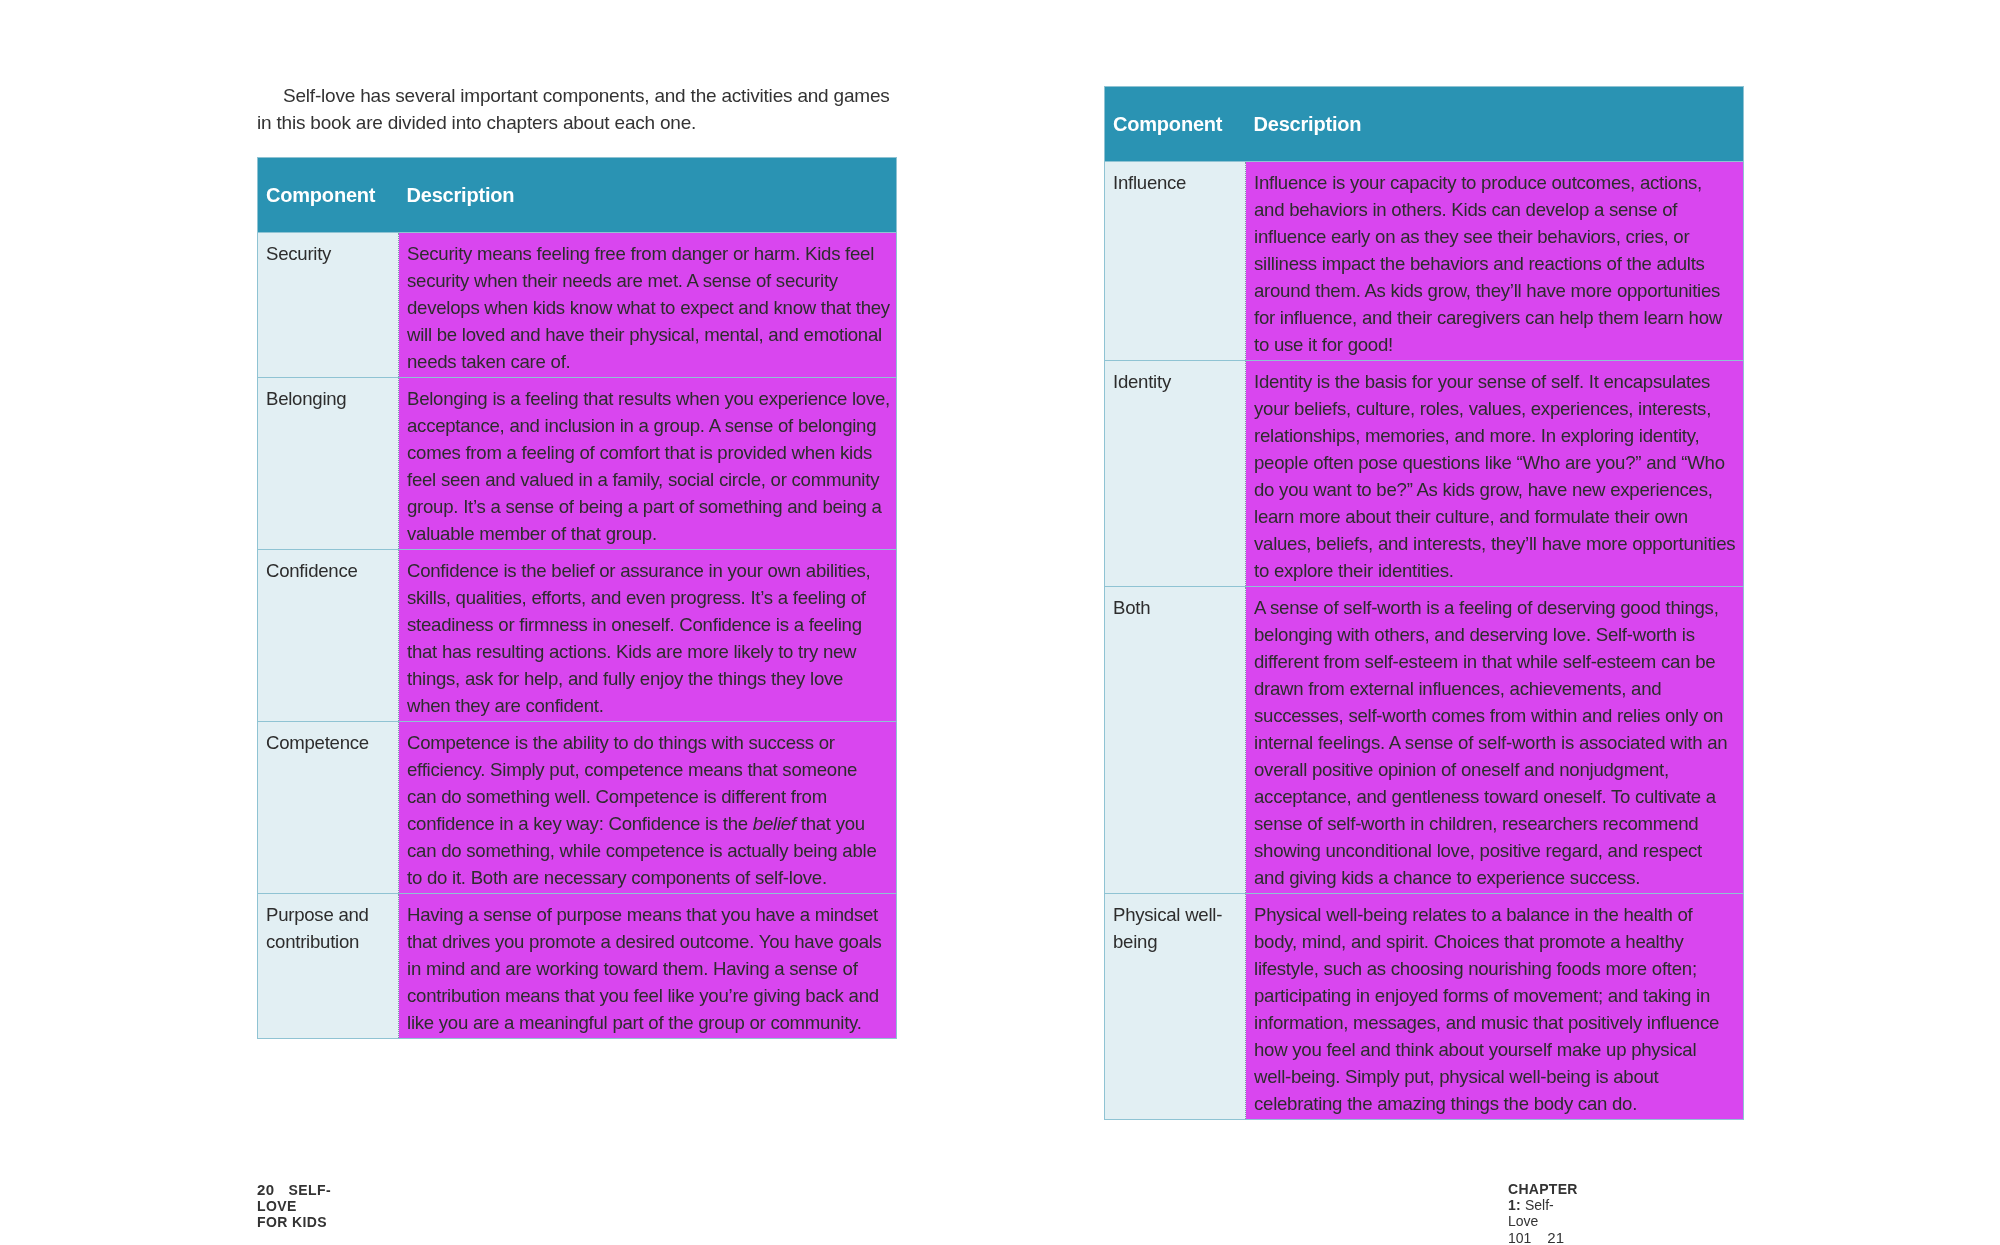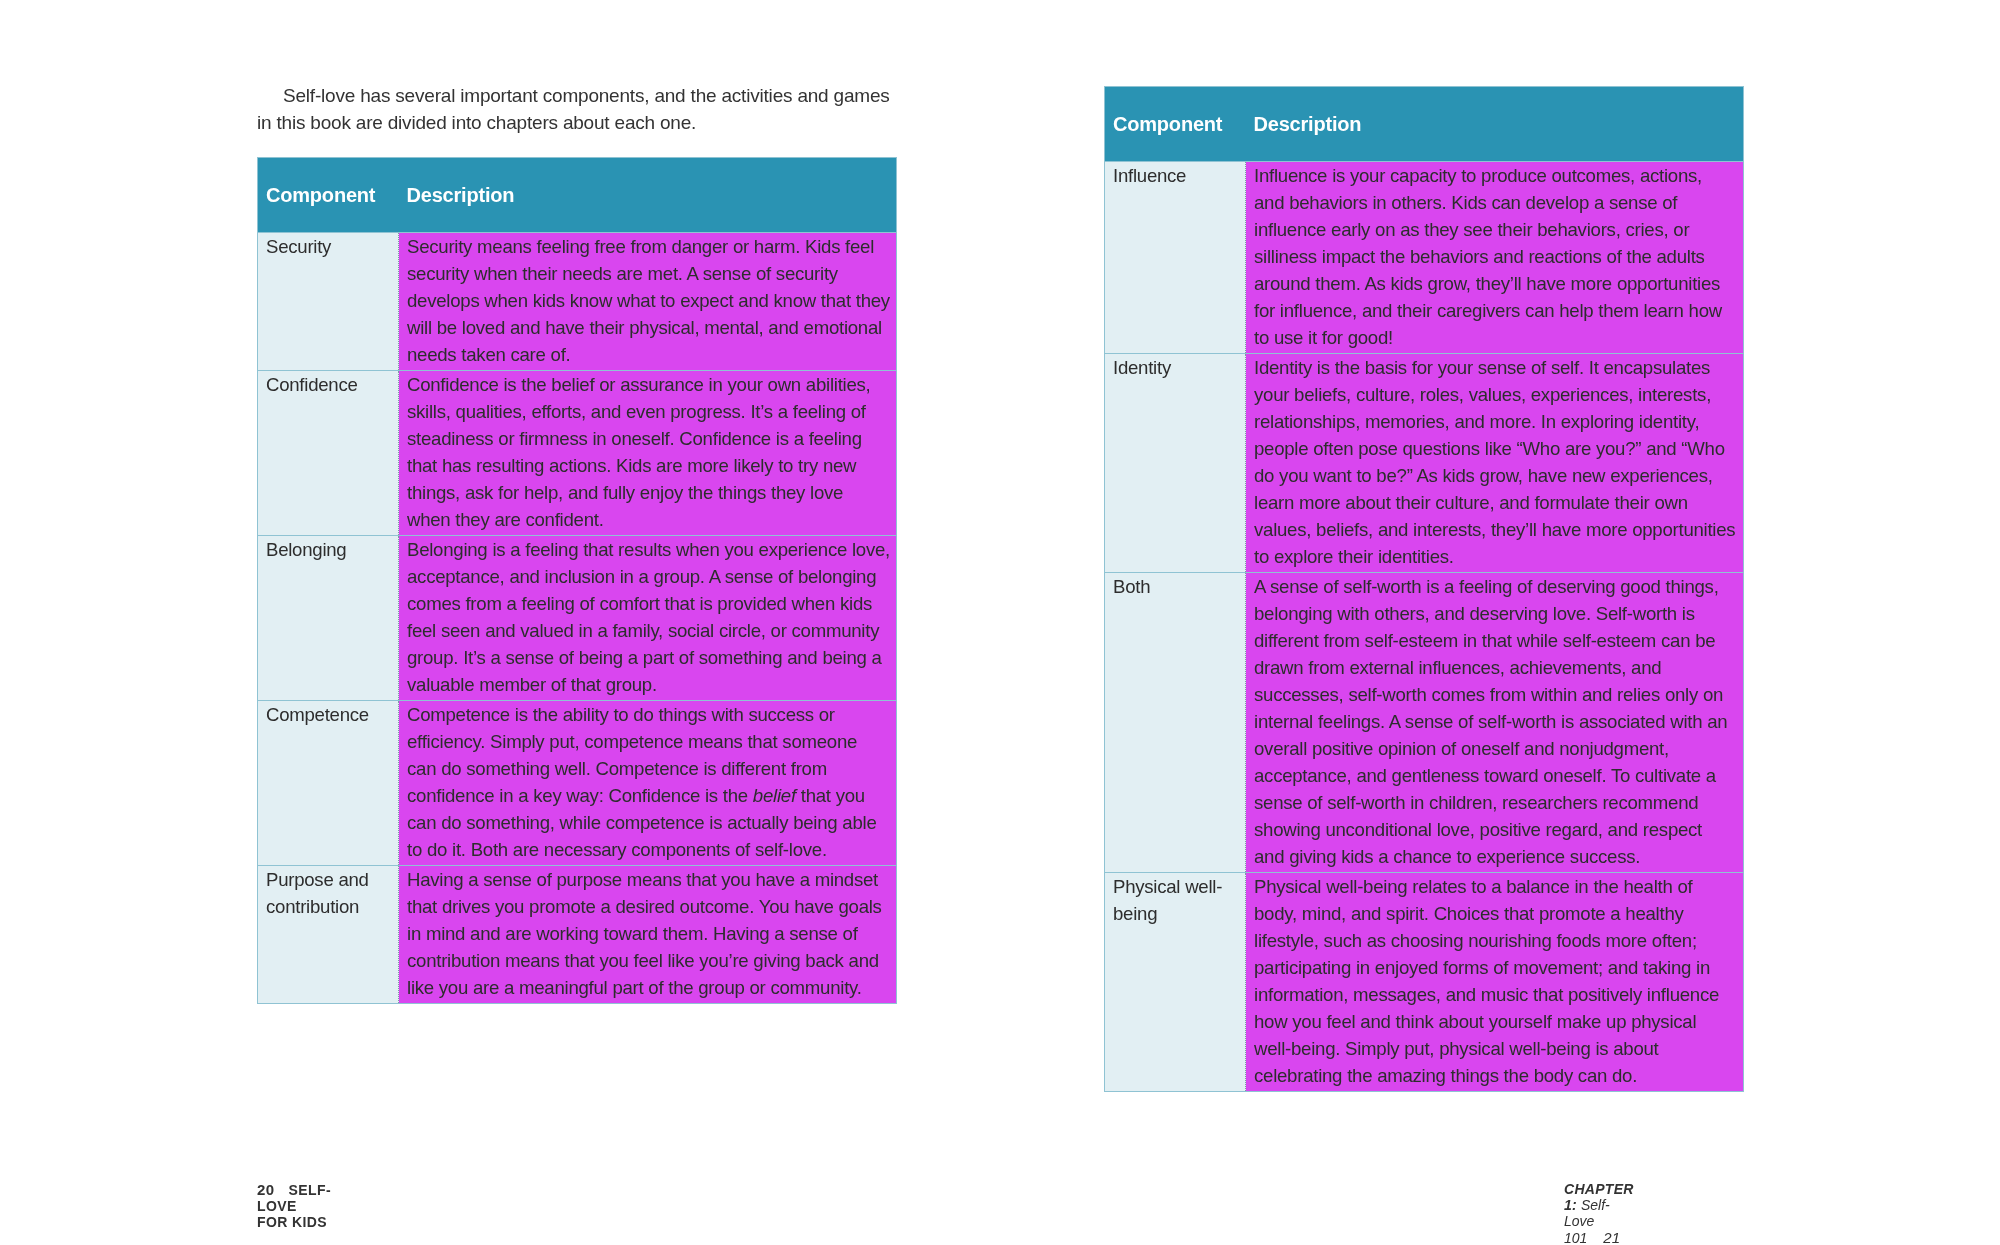--- a/index.html
+++ b/index.html
@@ -48,21 +48,21 @@
       font-weight: bold;
       text-align: left;
       font-size: 20px;
       height: 38px;
       padding: 18px 8px;
       letter-spacing: -0.2px;
     }
     .comp-table thead th.col-comp { width: 124px; }
     .comp-table td {
       vertical-align: top;
-      padding: 0 8px 2px 8px;
+      padding: 7px 8px 2px 8px;
       border-top: 1.5px solid #8fc3d3;
     }
     .comp-table td.comp-cell {
       background: #e2eff3;
       width: 124px;
       border-right: 1.5px dotted #7a9aa5;
     }
     .comp-table td.desc-cell {
       background: #d946ef;
       padding-right: 6px;
@@ -72,25 +72,24 @@
       left: 257px;
       top: 1181px;
       font-size: 14px;
       font-weight: bold;
       color: #333;
       letter-spacing: 0.4px;
     }
     .footer-left .pgnum { margin-right: 14px; font-weight: bold; font-size: 15px; }
     .footer-right {
       position: absolute;
-      left: 1564px;
+      left: 1508px;
       top: 1181px;
       font-size: 14px;
       color: #333;
-      font-style: italic;
     }
     .footer-right .chap { font-weight: bold; letter-spacing: 0.3px; }
     .footer-right .pgnum { margin-left: 16px; font-size: 15px; }
   </style>
 </head>
 <body>
 
 <div class="page">
   <p class="intro">Self-love has several important components, and the activities and games in this book are divided into chapters about each one.</p>
 
@@ -100,26 +99,26 @@
         <th class="col-comp">Component</th>
         <th>Description</th>
       </tr>
     </thead>
     <tbody>
       <tr>
         <td class="comp-cell">Security</td>
         <td class="desc-cell">Security means feeling free from danger or harm. Kids feel security when their needs are met. A sense of security develops when kids know what to expect and know that they will be loved and have their physical, mental, and emotional needs taken care of.</td>
       </tr>
       <tr>
+        <td class="comp-cell">Belonging</td>
+        <td class="desc-cell">Belonging is a feeling that results when you experience love, acceptance, and inclusion in a group. A sense of belonging comes from a feeling of comfort that is provided when kids feel seen and valued in a family, social circle, or community group. It’s a sense of being a part of something and being a valuable member of that group.</td>
+      </tr>
+      <tr>
         <td class="comp-cell">Confidence</td>
         <td class="desc-cell">Confidence is the belief or assurance in your own abilities, skills, qualities, efforts, and even progress. It’s a feeling of steadiness or firmness in oneself. Confidence is a feeling that has resulting actions. Kids are more likely to try new things, ask for help, and fully enjoy the things they love when they are confident.</td>
-      </tr>
-      <tr>
-        <td class="comp-cell">Belonging</td>
-        <td class="desc-cell">Belonging is a feeling that results when you experience love, acceptance, and inclusion in a group. A sense of belonging comes from a feeling of comfort that is provided when kids feel seen and valued in a family, social circle, or community group. It’s a sense of being a part of something and being a valuable member of that group.</td>
       </tr>
       <tr>
         <td class="comp-cell">Competence</td>
         <td class="desc-cell"><span>Competence is the ability to do things with success or efficiency. Simply put, competence means that someone can do something well. Competence is different from confidence in a key way: Confidence is the </span><em>belief</em><span> that you can do something, while competence is actually being able to do it. Both are necessary components of self-love.</span></td>
       </tr>
       <tr>
         <td class="comp-cell">Purpose and contribution</td>
         <td class="desc-cell">Having a sense of purpose means that you have a mindset that drives you promote a desired outcome. You have goals in mind and are working toward them. Having a sense of contribution means that you feel like you’re giving back and like you are a meaningful part of the group or community.</td>
       </tr>
     </tbody>

